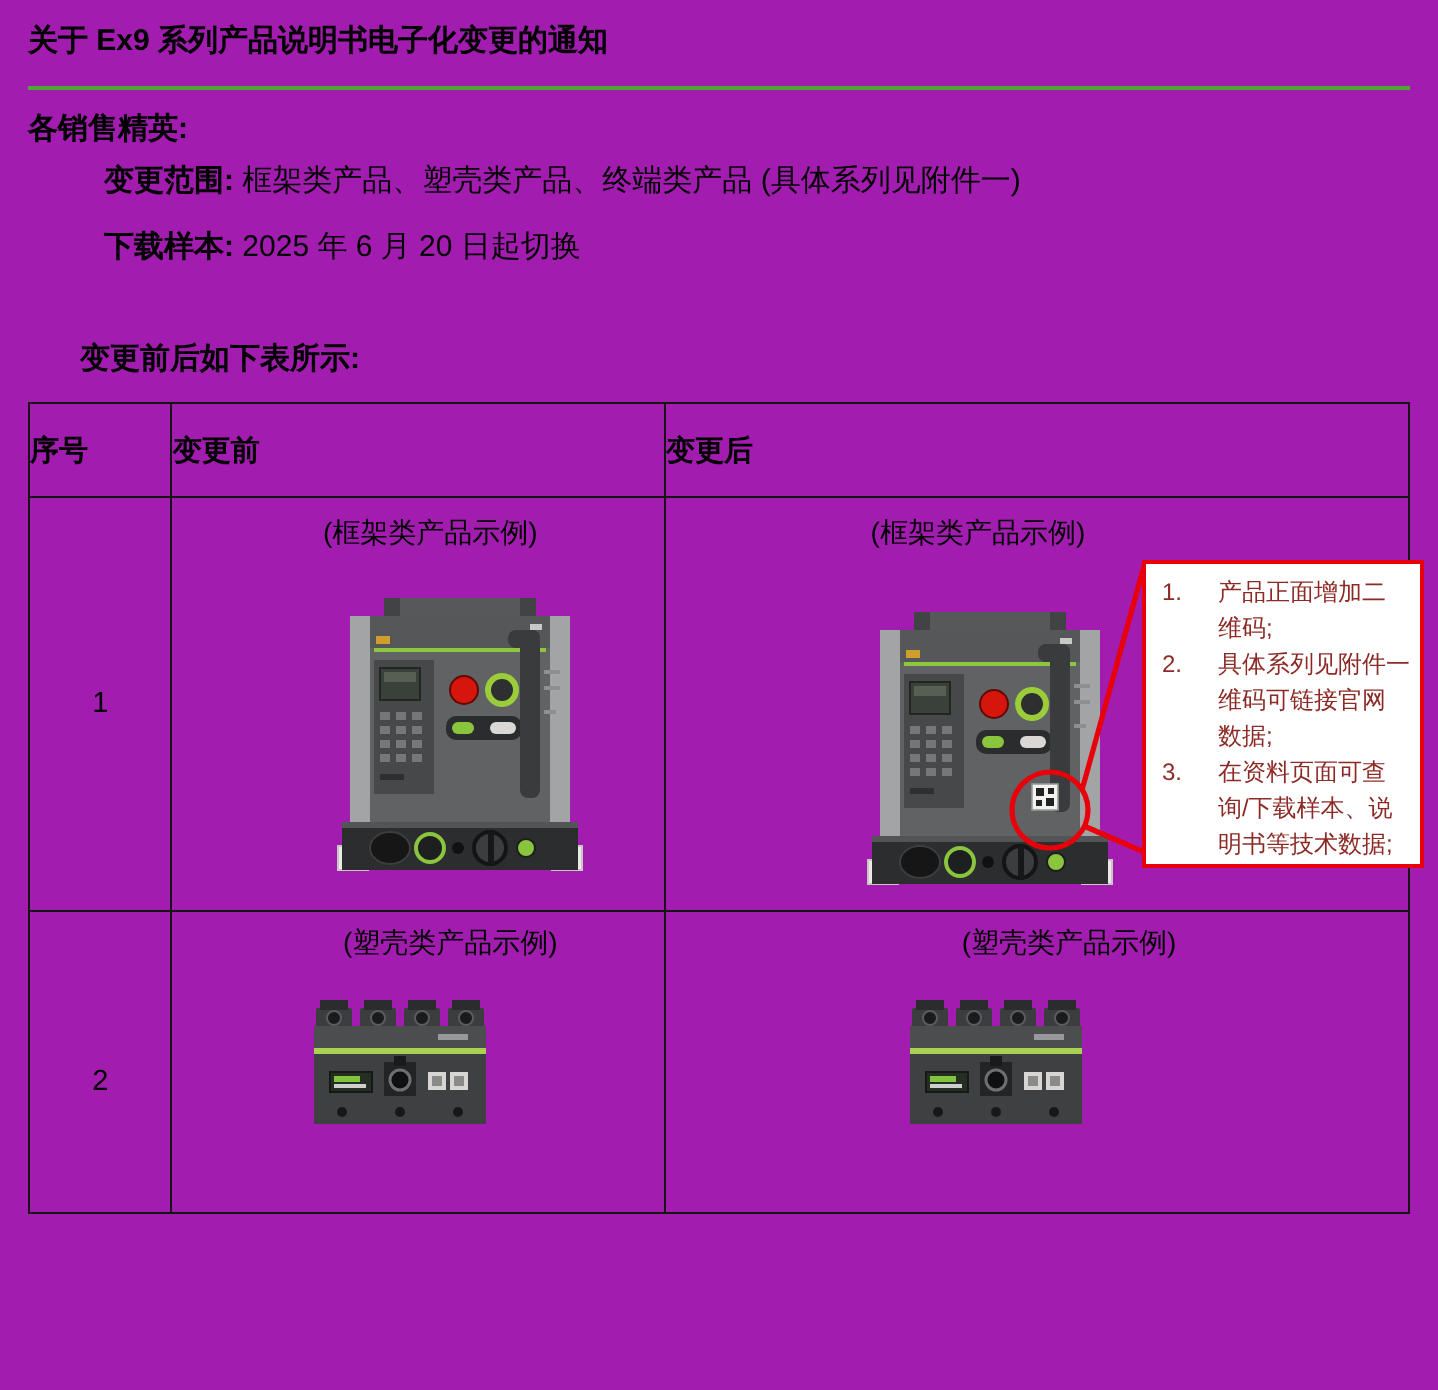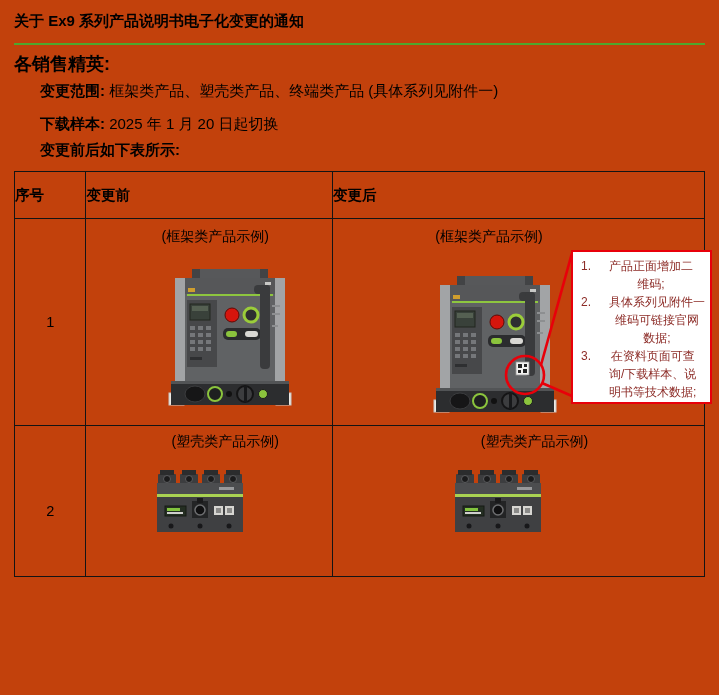--- a/index.html
+++ b/index.html
@@ -2,37 +2,37 @@
 <html><head>
 <meta charset="utf-8">
 <style>
   html,body{margin:0;padding:0;background:#fff;}
   .page{
     position:relative;
     width:719px;height:695px;
     box-sizing:border-box;
     padding:11px 14px 0 14px;
     overflow:hidden;
-    background:#c2410c;
+    background:#a21caf;
     color:#000;
     font-family:"Liberation Sans","DejaVu Sans",sans-serif;
   }
   .title{font-size:15px;font-weight:bold;line-height:19px;}
   .rule{height:2px;background:#4ea72e;margin-top:13px;}
-  .salutation{margin-top:10px;font-size:18px;font-weight:bold;line-height:19px;}
+  .salutation{margin-top:10px;font-size:15px;font-weight:bold;line-height:19px;}
   .bodypara{
     margin:7px 0 0 0;
     font-size:15px;line-height:35px;
     text-align:justify;text-justify:inter-ideograph;
     text-indent:2em;
   }
-  .kvline{margin-left:26px;font-size:15px;line-height:33px;margin-top:0;}
+  .kvline{margin-left:38px;font-size:15px;line-height:33px;margin-top:0;}
   .kvline:first-of-type{margin-top:4px;}
   .kvlabel{font-weight:bold;}
-  .intro{margin-left:26px;font-size:15px;font-weight:bold;line-height:19px;}
+  .intro{margin-left:26px;margin-top:30px;font-size:15px;font-weight:bold;line-height:19px;}
 
   table.chg{
     margin-top:12px;
     border-collapse:collapse;
     table-layout:fixed;
   }
   table.chg td{
     border:1.5px solid #141414;
     padding:0;vertical-align:top;position:relative;
     font-size:14.5px;
@@ -51,21 +51,21 @@
   .caption.r2{top:7px;}
   .imgpos{position:absolute;}
   .overlay{position:absolute;left:0;top:0;pointer-events:none;}
   .callout-box{
     position:absolute;left:238px;top:31px;width:141px;height:154px;
     box-sizing:border-box;border:2.5px solid #e8000a;background:#fff;
     padding:5px 2px 3px 8px;z-index:2;
   }
   .callout-item{display:flex;color:#8c2b26;font-size:12px;line-height:18px;}
   .callout-num{width:28px;flex:none;}
-  .callout-text{white-space:pre-line;text-align:center;}
+  .callout-text{white-space:pre-line;}
   .hiddefs{position:absolute;width:0;height:0;overflow:hidden;}
 </style>
 </head>
 <body>
 
 <svg class="hiddefs" aria-hidden="true">
   <defs>
     <g id="acb-sym">
       <rect x="1" y="124" width="15" height="12" fill="#eceae6" stroke="#c9c7c3" stroke-width="1"></rect>
       <rect x="108" y="124" width="15" height="12" fill="#eceae6" stroke="#c9c7c3" stroke-width="1"></rect>
@@ -168,21 +168,21 @@
 
   <div class="title">关于 Ex9 系列产品说明书电子化变更的通知</div>
   <div class="rule"></div>
   <div class="salutation">各销售精英:</div>
 
 
   <div class="kvline">
     <span class="kvlabel">变更范围: </span><span>框架类产品、塑壳类产品、终端类产品 (具体系列见附件一)</span>
   </div>
   <div class="kvline">
-    <span class="kvlabel">下载样本: </span><span>2025 年 1 月 20 日起切换</span>
+    <span class="kvlabel">下载样本: </span><span>2025 年 6 月 20 日起切换</span>
   </div>
 
   <div class="intro">变更前后如下表所示:</div>
 
   <table class="chg">
     <tbody>
         <tr class="hdr">
       <td class="c-no">序号</td>
       <td class="c-before">变更前</td>
       <td class="c-after">变更后</td>

